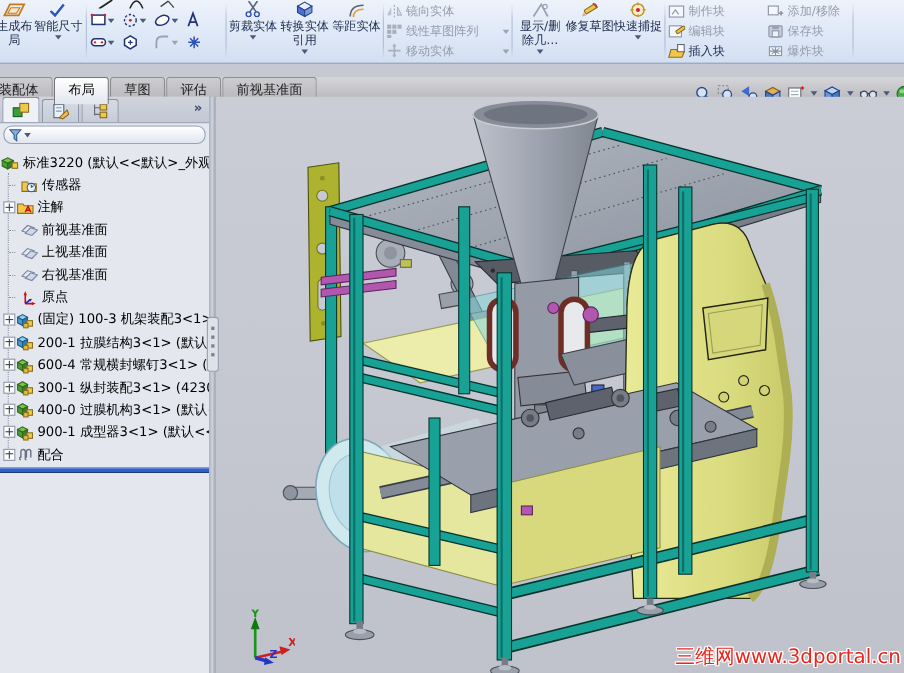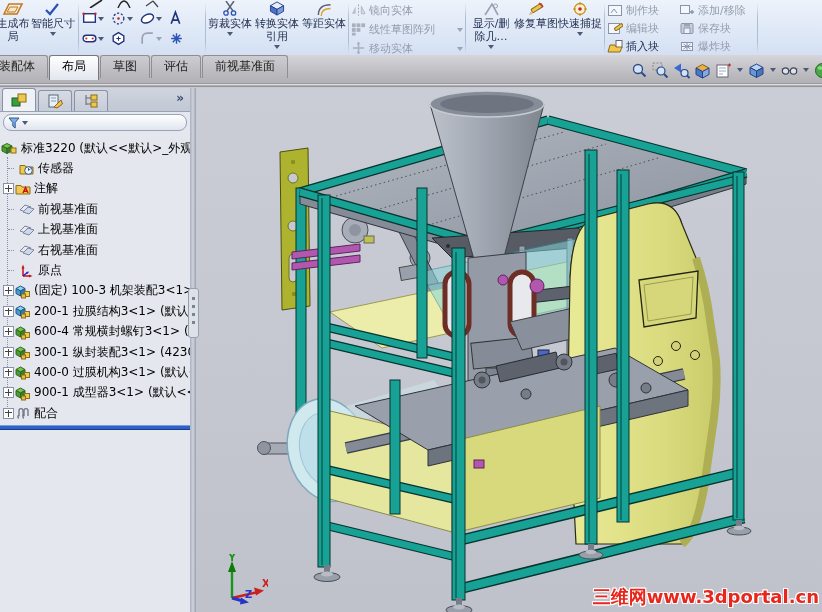--- a/index.html
+++ b/index.html
@@ -14,28 +14,28 @@
   .bb{display:flex;flex-direction:column;align-items:center;flex:none;padding-top:1px;cursor:default}
   .bb-ic{height:15px;overflow:hidden;display:flex;align-items:flex-end}
   .bb-t{font-size:11px;line-height:13px;text-align:center;color:#1d2b4d;margin-top:1px}
   .bb.dis .bb-t{color:#949dac}
   .dd{width:0;height:0;border-left:3px solid transparent;border-right:3px solid transparent;border-top:4px solid #4a5a78;margin-top:2px}
   .dd.g{border-top-color:#9aa4b4}
   .grid2{display:flex;flex-direction:column;justify-content:flex-start;flex:none;padding-top:0}
   .grid-top{height:8px;display:flex;gap:14px;padding-left:8px;overflow:hidden}
   .grow{display:flex;align-items:center;height:20px}
   .gcell{display:flex;align-items:center;width:29px}
-  .smallcol{display:flex;flex-direction:column;justify-content:space-between;flex:none;padding-top:1px}
+  .smallcol{display:flex;flex-direction:column;justify-content:flex-start;flex:none;padding-top:1px}
   .sb{display:flex;align-items:center;height:18px;font-size:11px;color:#1d2b4d;gap:3px;white-space:nowrap}
   .sb.dis{color:#949dac}
   .sb .sp{flex:1}
-  .blocks{display:flex;flex:none;gap:0;padding-top:1px}
+  .blocks{display:flex;flex:none;gap:18px;padding-top:1px}
   .bcol{display:flex;flex-direction:column}
   
-  .tabstrip{position:absolute;left:0;top:55px;width:822px;height:31px;
+  .tabstrip{position:absolute;left:0;top:70px;width:822px;height:31px;
     background:linear-gradient(180deg,#d6d6da 0%,#bcbcc0 60%,#aeaeb2 100%);
     border-bottom:1px solid #94949a}
   .tabstrip::after{content:"";position:absolute;left:0;right:0;bottom:2px;height:1px;background:#9b9ba1;box-shadow:0 1px 0 #dcdce0}
   .tabs{display:flex;align-items:flex-start;height:22px;margin-left:-14px}
   .tab{height:20px;padding:2px 12px 0 12px;font-size:12px;color:#222;
     background:linear-gradient(180deg,#cdcdd1,#b6b6ba);border:1px solid #8e8e94;border-bottom:none;
     border-radius:3px 3px 0 0;margin-right:1px;white-space:nowrap}
   .tab.active{background:linear-gradient(180deg,#ffffff,#e2e6ee);height:22px;color:#000;
     border-color:#77777d;position:relative;z-index:2}
   .hud{position:absolute;right:0;top:4px;height:22px;display:flex;align-items:center;gap:4px;padding-right:0}
@@ -67,21 +67,21 @@
   .phandle{position:absolute;left:188px;top:288px;width:9px;height:48px;background:#dde1e8;
     border:1px solid #98a0b0;border-radius:3px;z-index:5}
   .phandle::before{content:"";position:absolute;left:2.5px;top:8px;width:3px;height:3px;background:#7a8294;
     box-shadow:0 8px 0 #7a8294,0 16px 0 #7a8294,0 24px 0 #7a8294}
   
   .vp{position:absolute;left:196px;top:88px;width:626px;height:524px;
     background:linear-gradient(180deg,#cacdd5 0%,#c4c7cf 60%,#bfc2ca 100%);overflow:hidden}
   .machine{position:absolute;left:0;top:0;width:626px;height:524px}
   .triad{position:absolute;left:22px;bottom:6px;width:50px;height:52px}
   .triad text{font-size:10px;font-weight:bold}
-  .watermark{position:absolute;right:3px;bottom:3px;font-size:18px;font-weight:bold;color:#e8261c;letter-spacing:0;
+  .watermark{position:absolute;right:3px;bottom:3px;font-size:18px;font-weight:normal;color:#e8261c;letter-spacing:0;
     text-shadow:-1px -1px 0 #fff,1px -1px 0 #fff,-1px 1px 0 #fff,1px 1px 0 #fff,0 -1px 0 #fff,0 1px 0 #fff,-1px 0 0 #fff,1px 0 0 #fff}
 </style>
 </head>
 <body>
 
 <div class="ribbon">
   <div class="bb" style="width:34px;margin-left:-4px">
     <div class="bb-ic">
       <svg width="22" height="14" viewBox="0 0 22 14">
           <polygon points="2,12 7,2 20,2 15,12" fill="none" stroke="#c87818" stroke-width="1.6"></polygon>

